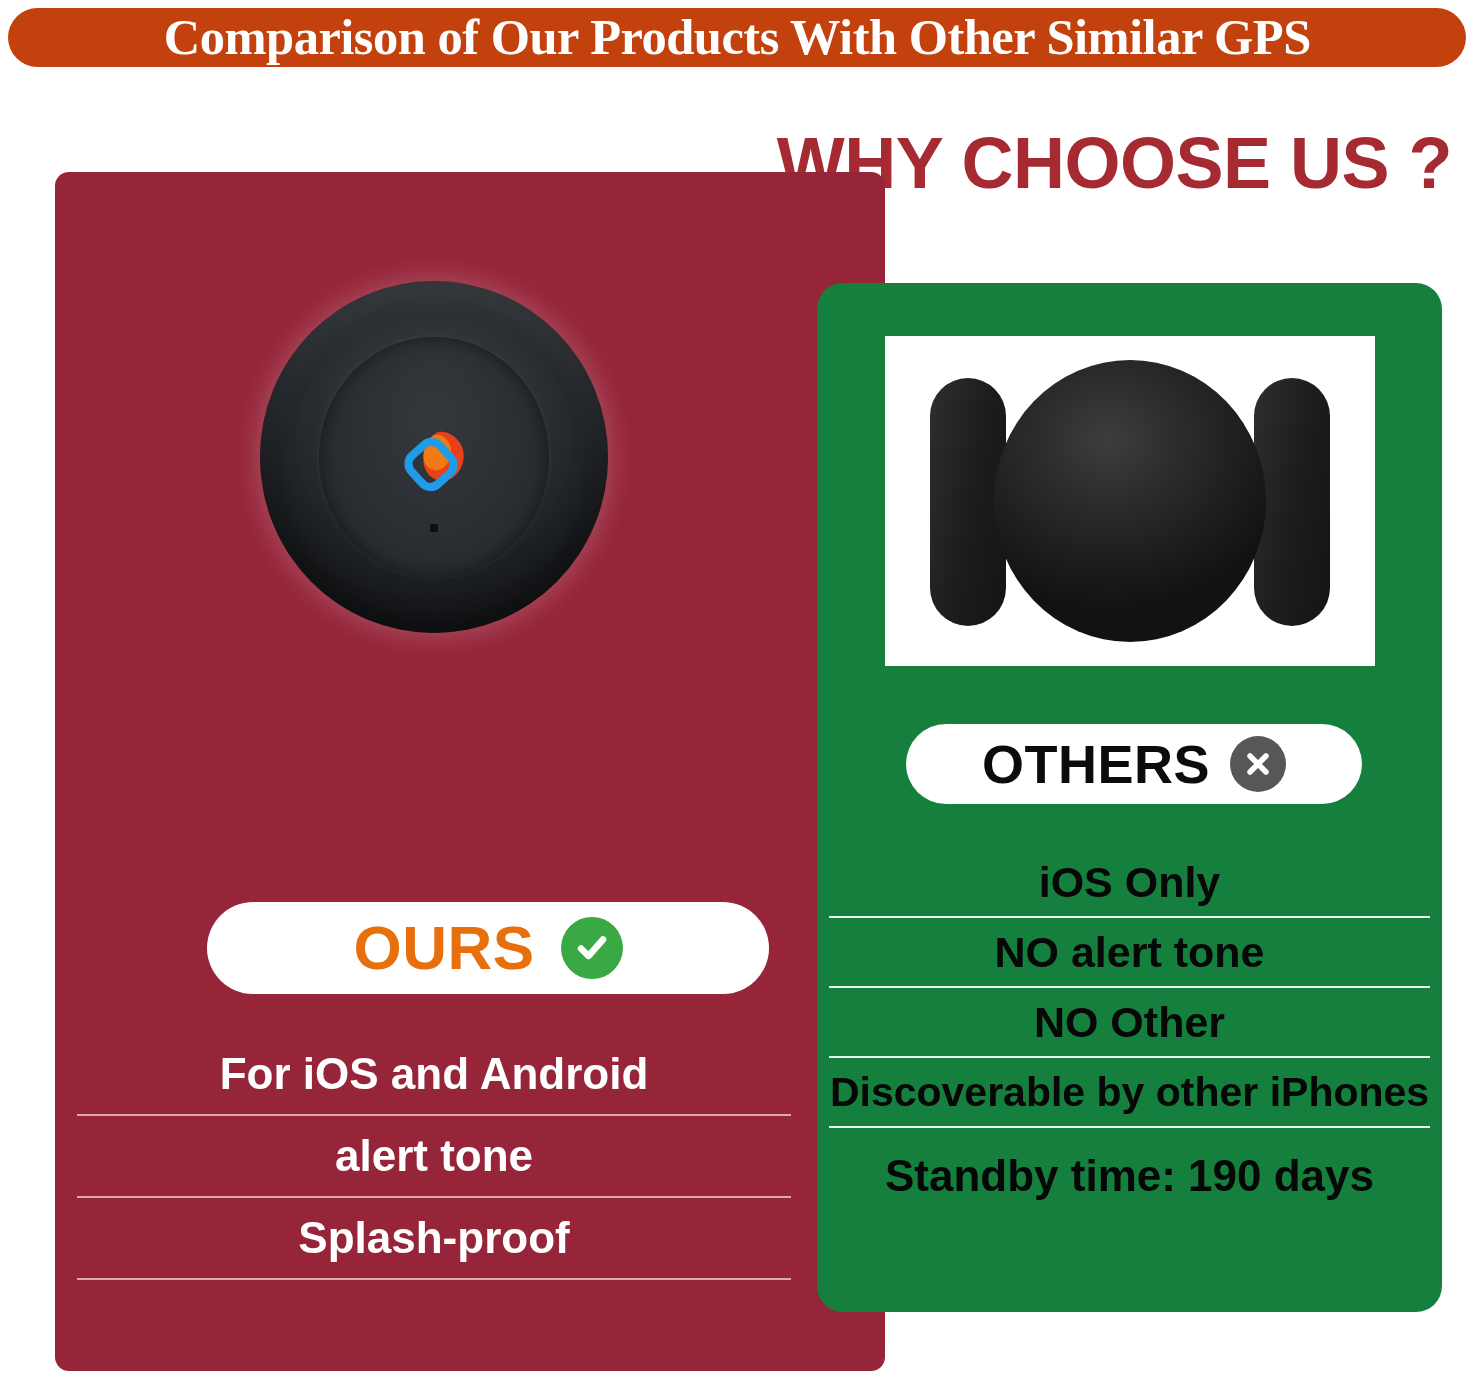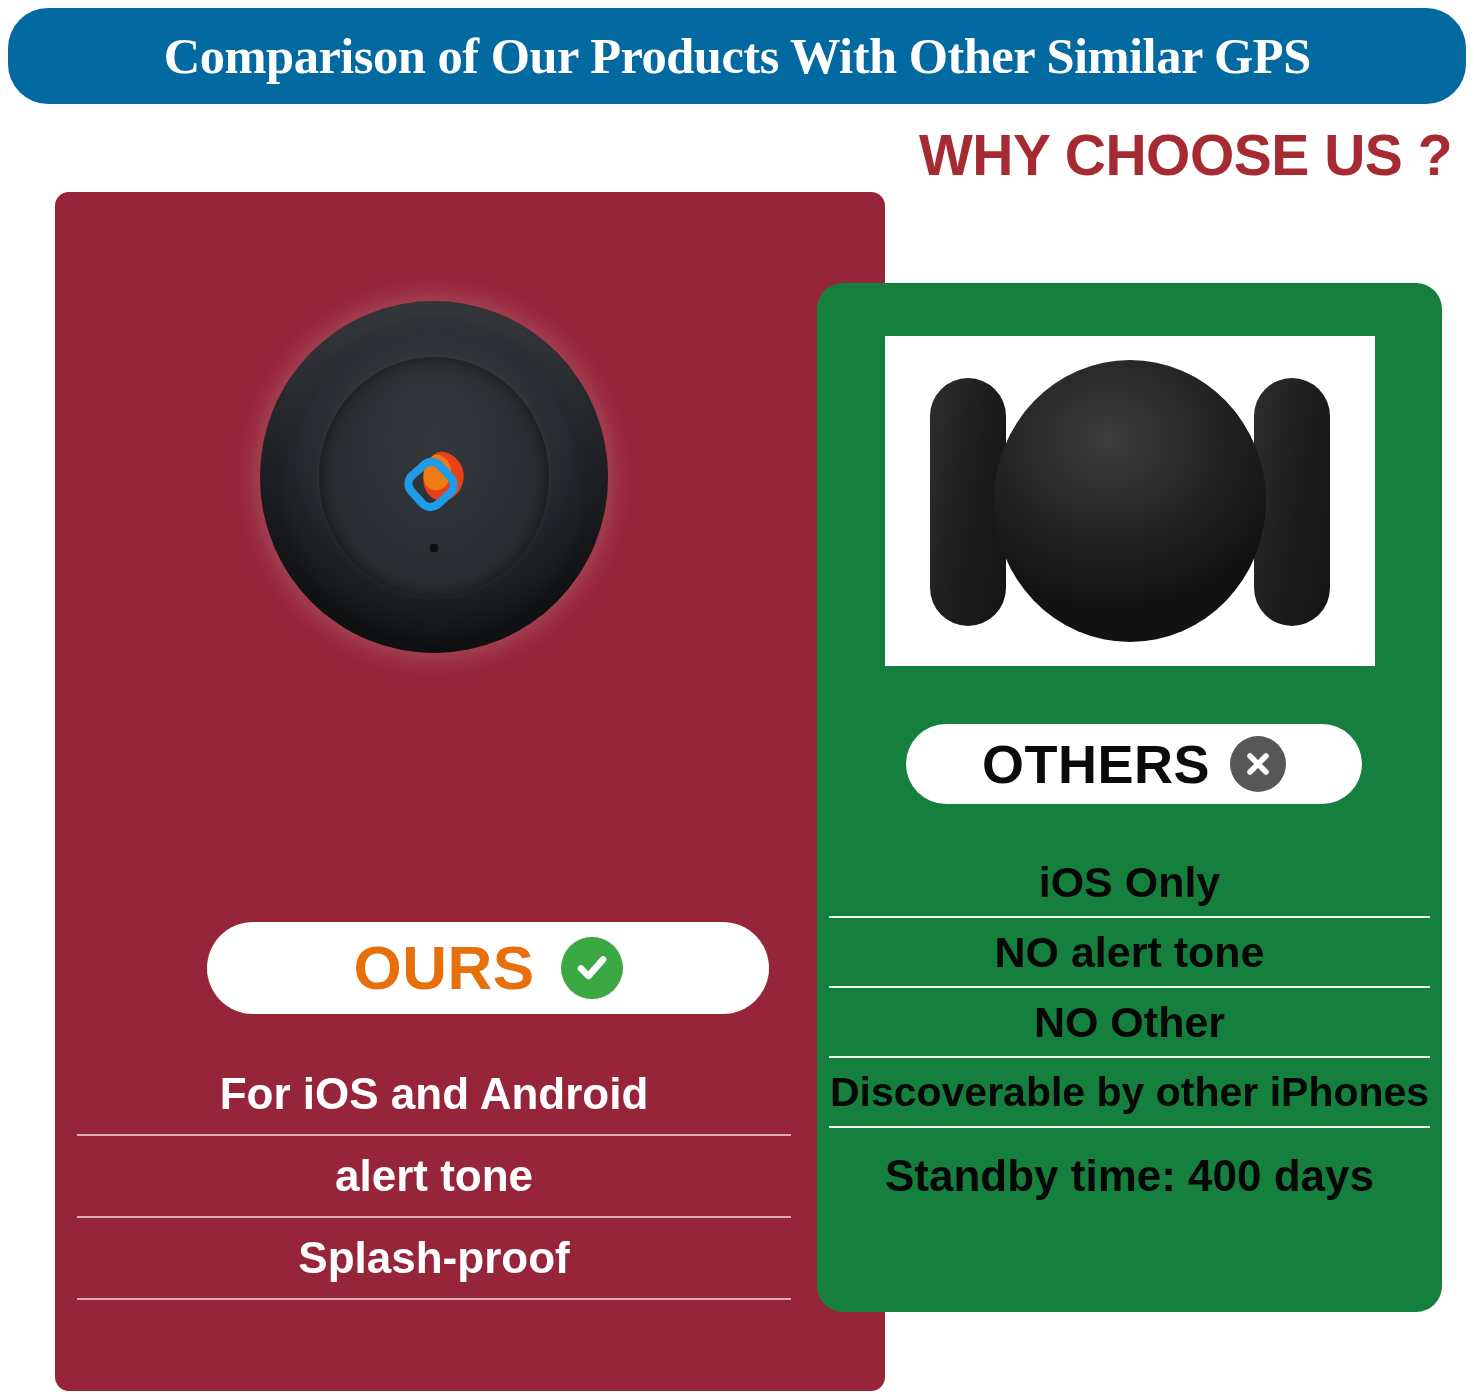--- a/index.html
+++ b/index.html
@@ -14,22 +14,22 @@
     font-family: "Liberation Sans", sans-serif;
     overflow: hidden;
   }
 
   
   .header-banner {
     position: absolute;
     left: 8px;
     top: 8px;
     width: 1458px;
-    height: 96px;
-    background: #0369a1;
+    height: 59px;
+    background: #c2410c;
     border-radius: 40px;
     display: flex;
     align-items: center;
     justify-content: center;
     box-sizing: border-box;
   }
   .header-banner .title {
     color: #FFFFFF;
     font-family: "Liberation Serif", serif;
     font-weight: bold;
@@ -40,31 +40,31 @@
     transform: scaleX(0.99);
   }
 
   
   .why-choose {
     position: absolute;
     right: 22px;
     top: 124px;
     color: #A52A32;
     font-weight: bold;
-    font-size: 57px;
+    font-size: 72px;
     letter-spacing: -0.5px;
     white-space: nowrap;
     line-height: 1.1;
   }
 
   
   .card-ours {
     position: absolute;
     left: 55px;
-    top: 192px;
+    top: 172px;
     width: 830px;
     height: 1199px;
     background: #96253A;
     border-radius: 14px;
     box-sizing: border-box;
   }
   .card-others {
     position: absolute;
     left: 817px;
     top: 283px;
@@ -323,15 +323,15 @@
         <path d="M9 9 L25 25 M25 9 L9 25" fill="none" stroke="#FFFFFF" stroke-width="5.5" stroke-linecap="round"></path>
       </svg>
     </span>
   </div>
 
   <div class="features-others">
     <div class="feature-row">iOS Only</div>
     <div class="feature-row">NO alert tone</div>
     <div class="feature-row">NO Other</div>
     <div class="feature-row wide">Discoverable by other iPhones</div>
-    <div class="feature-row last">Standby time: 400 days</div>
+    <div class="feature-row last">Standby time: 190 days</div>
   </div>
 </div>
 
 </body></html>

